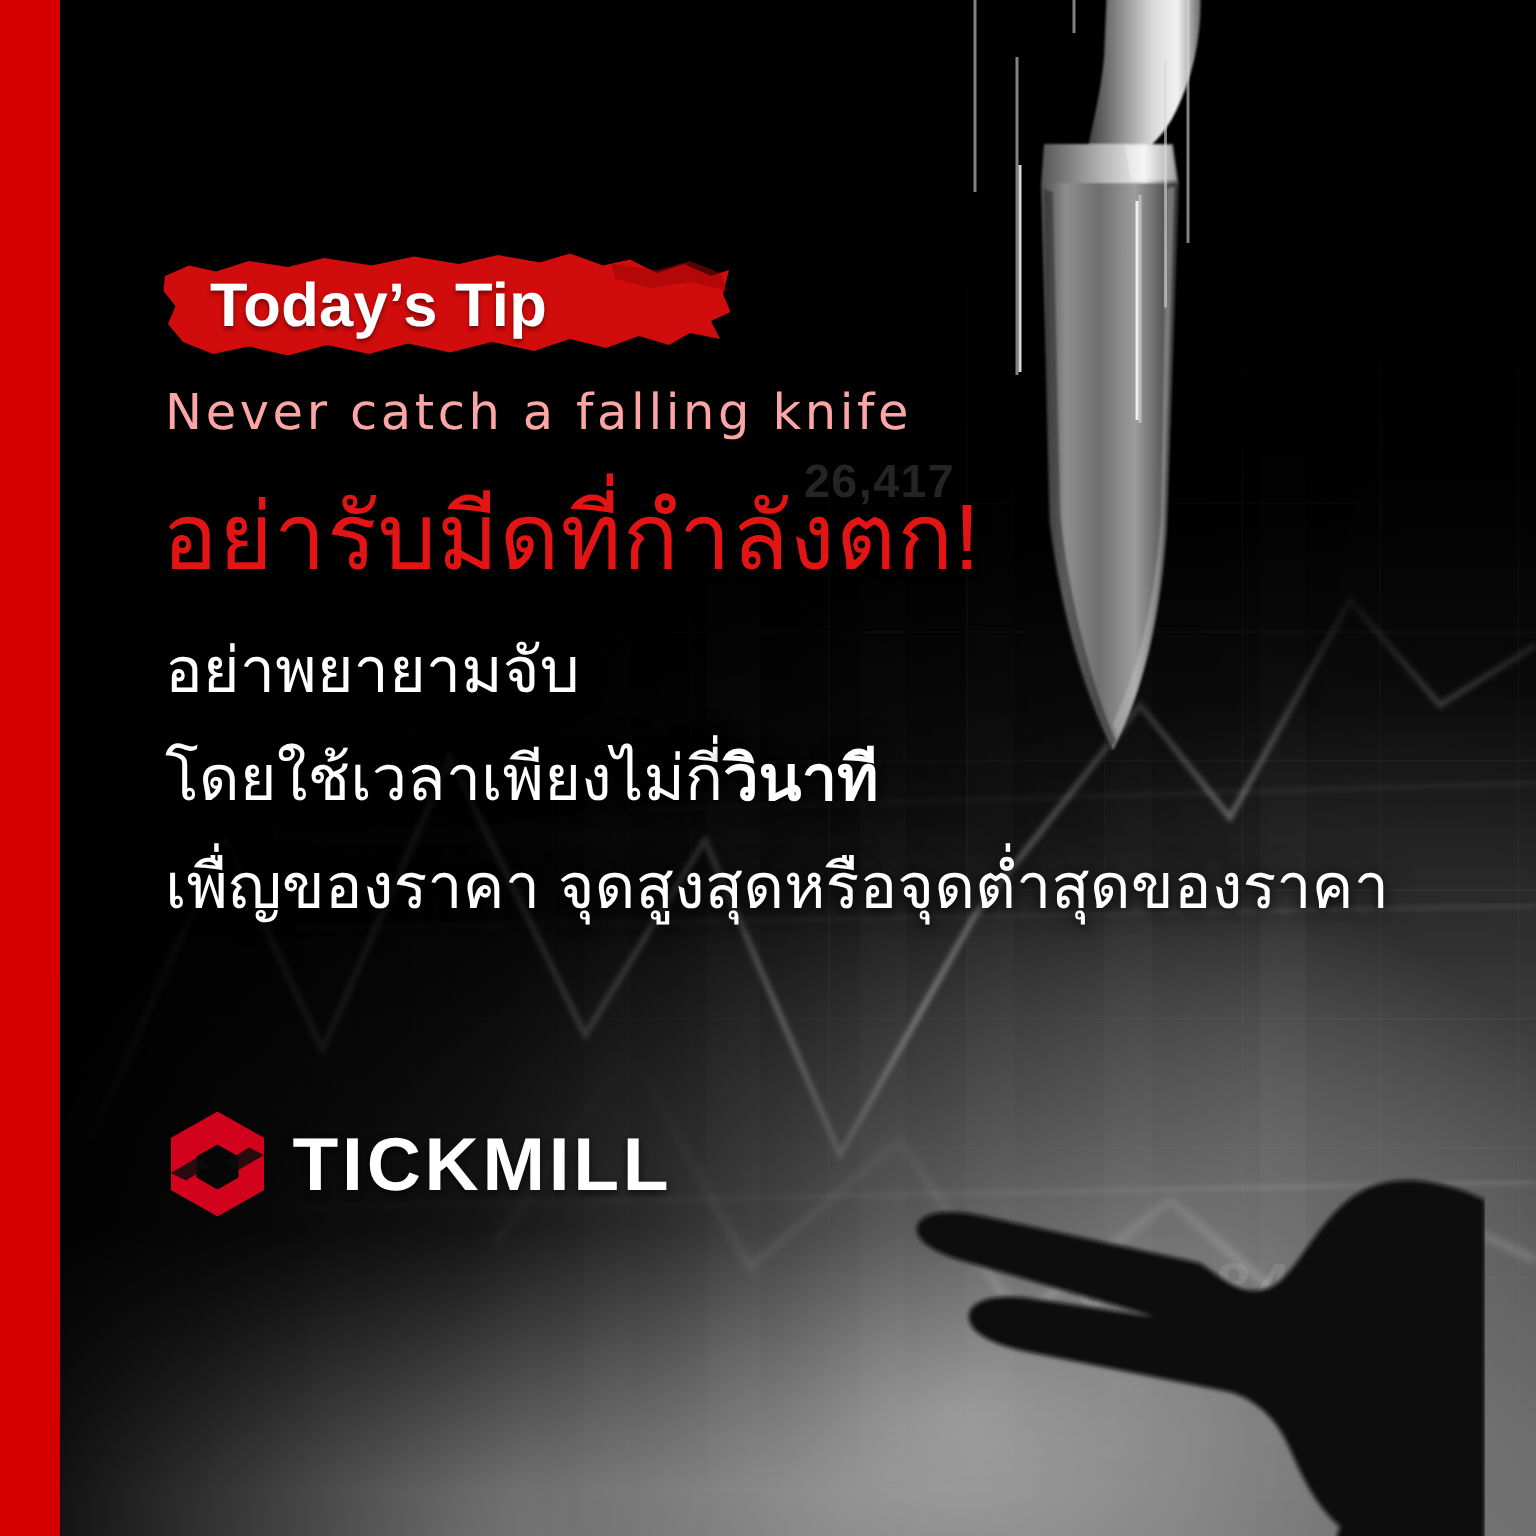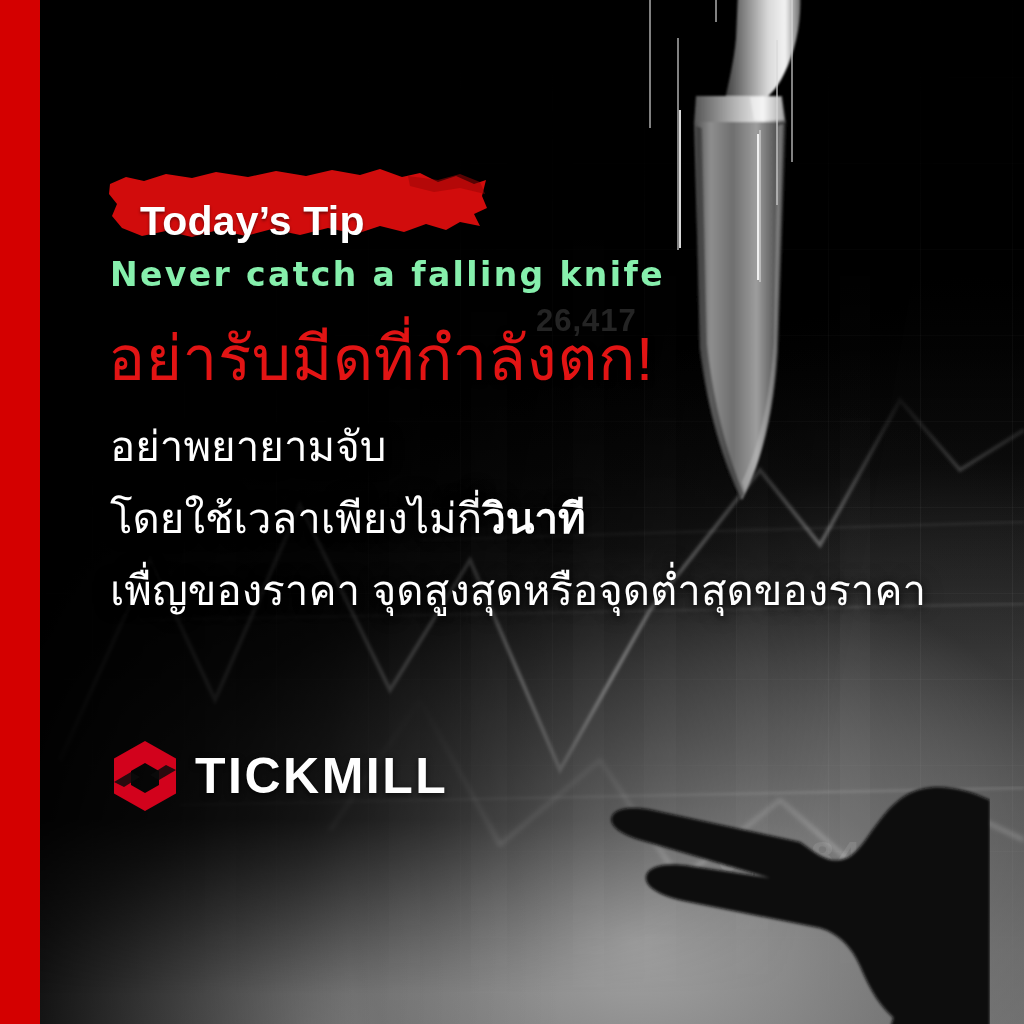--- a/index.html
+++ b/index.html
@@ -84,30 +84,30 @@
 
   
   .content{ position:absolute; left:108px; top:0; width:880px; height:1024px; }
 
   
   .tip-badge{
     position:absolute; left:0px; top:168px; width:380px; height:70px;
   }
   .tip-badge svg{ position:absolute; inset:0; }
   .tip-label{
-    position:absolute; left:32px; top:30px;
+    position:absolute; left:32px; top:12px;
     font-size:41px; font-weight:700; color:#ffffff;
     letter-spacing:.2px; line-height:46px;
     text-shadow:0 2px 3px rgba(0,0,0,.45);
     white-space:nowrap;
   }
 
   .tip-en{
     position:absolute; left:2px; top:255px;
-    font-size:33px; font-weight:700; color:#86efac;
+    font-size:33px; font-weight:400; color:#fca5a5;
     letter-spacing:2.4px; white-space:nowrap;
     font-family:"DejaVu Sans", sans-serif;
   }
 
   .headline-th{
     position:absolute; left:0px; top:323px;
     font-size:62px; font-weight:400; color:#e21414;
     letter-spacing:.5px; white-space:nowrap; line-height:72px;
     text-shadow:0 2px 6px rgba(0,0,0,.65);
   }

